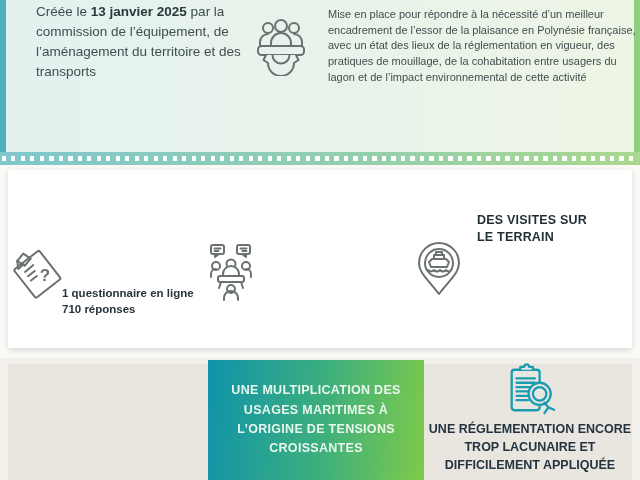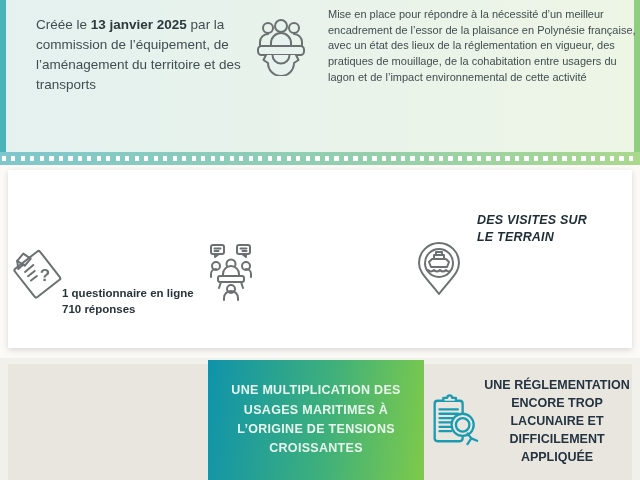--- a/index.html
+++ b/index.html
@@ -8,21 +8,21 @@
     position:relative;width:640px;height:480px;overflow:hidden;
     font-family:"Liberation Sans",sans-serif;background:#ffffff;
   }
   
   .top-section{
     position:absolute;top:0;left:0;width:640px;height:152px;
     background:linear-gradient(90deg,#e4f1ef 0%,#e9f3ea 55%,#edf5e5 100%);
     border-left:6px solid #4db3bb;border-right:6px solid #8fcd7f;
   }
   .top-left-text{
-    position:absolute;left:30px;top:15px;width:214px;
+    position:absolute;left:30px;top:2px;width:214px;
     font-size:13.5px;line-height:1.48;color:#414d4f;
   }
   .top-left-text b{color:#2b383c;}
   .top-icon{position:absolute;left:250px;top:16px;width:50px;height:60px;}
   .top-right-text{
     position:absolute;left:322px;top:7px;width:312px;
     font-size:11px;line-height:1.43;color:#414d4f;
   }
   
   .dotted-band{
@@ -49,21 +49,21 @@
   .stat-body{
     position:absolute;font-size:11.5px;font-weight:700;color:#273439;
     line-height:1.4;white-space:pre-line;
   }
   .t1{left:56px;top:42px;width:136px;}
   .b1{left:54px;top:79px;width:146px;margin-top:36px;}
   .i1{position:absolute;left:4px;top:73px;width:52px;height:56px;}
   .t2{left:262px;top:42px;width:120px;}
   .b2{left:254px;top:79px;width:106px;}
   .i2{position:absolute;left:202px;top:74px;width:42px;height:60px;}
-  .t3{left:469px;top:42px;width:128px;font-style:italic;}
+  .t3{left:469px;top:42px;width:128px;}
   .b3{left:455px;top:77px;width:142px;}
   .i3{position:absolute;left:407px;top:70px;width:48px;height:72px;}
   
   .bottom-section{
     position:absolute;top:358px;left:0;width:640px;height:122px;
     background:#f2f0ea;
   }
   .bottom-panel{
     position:absolute;left:8px;top:6px;width:624px;height:116px;
     background:#e9e6e0;
@@ -73,21 +73,21 @@
     background:linear-gradient(96deg,#0f93ab 0%,#3fb07b 55%,#7eca4a 100%);
     display:flex;align-items:center;justify-content:center;
     text-align:center;padding:0 16px;
   }
   .gradient-box-text{
     color:#e8f7ed;font-size:12.5px;font-weight:600;line-height:1.55;
     letter-spacing:.3px;
   }
   .bottom-right{
     position:absolute;left:426px;top:2px;width:208px;height:120px;
-    display:flex;flex-direction:row;align-items:center;
+    display:flex;flex-direction:column;align-items:center;
   }
   .bottom-right-icon{width:54px;height:56px;margin-top:2px;}
   .bottom-right-text{
     text-align:center;font-size:12.5px;font-weight:700;color:#243340;
     line-height:1.45;margin-top:2px;width:208px;
   }
   svg{display:block;}
 </style>
 </head>
 <body>

